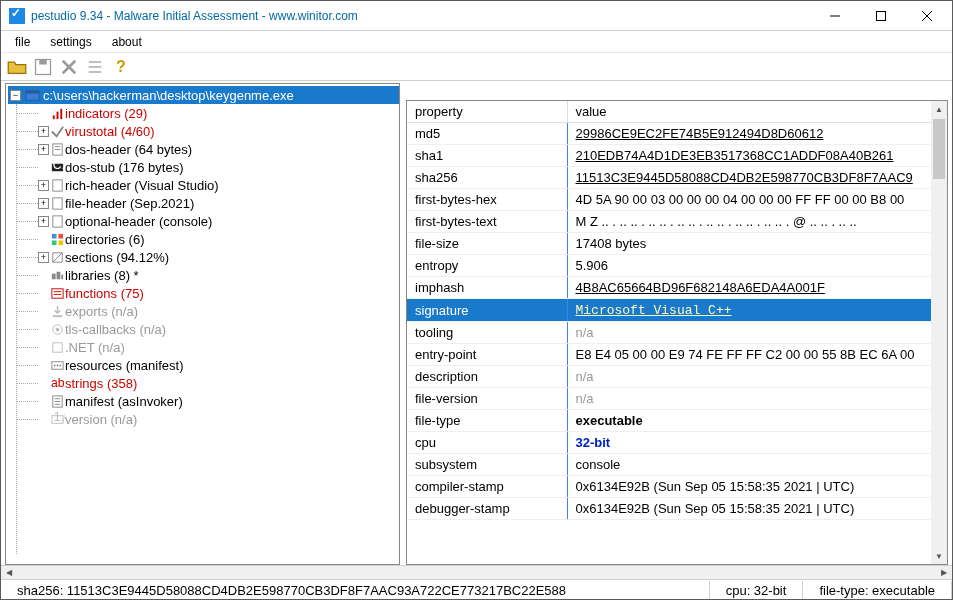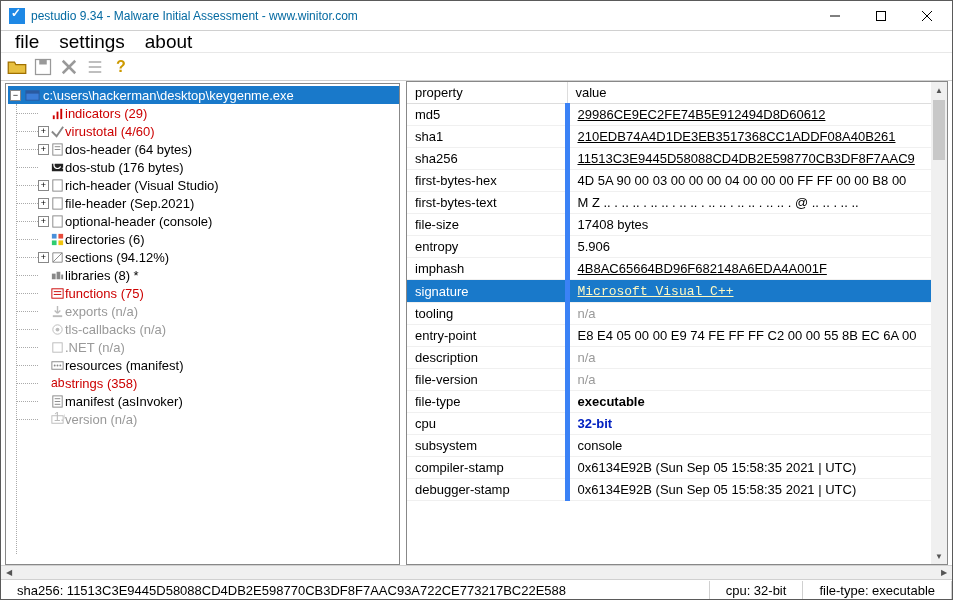--- a/index.html
+++ b/index.html
@@ -5,45 +5,45 @@
   * { box-sizing: border-box; margin: 0; padding: 0; font-family: "Segoe UI", Tahoma, sans-serif; font-size: 13px; }
   body { width: 953px; height: 600px; background: #fff; border: 1px solid #5a5a5a; overflow: hidden; }
   .titlebar { height: 30px; display: flex; align-items: center; padding: 0 2px 0 8px; border-bottom: 1px solid #d0d0d0; }
   .titlebar .appicon { width: 16px; height: 16px; background: #1e88e5; margin-right: 6px; position: relative; }
   .titlebar .appicon::after { content: "✓"; color:#fff; font-size:12px; position:absolute; top:-2px; left:2px; font-weight:bold; }
   .titlebar .title { flex:1; font-size:12px; color:#0369a1; }
   .winbtns { display:flex; }
   .winbtn { width:46px; height:30px; display:flex; align-items:center; justify-content:center; }
   .winbtn svg { width:10px; height:10px; }
   .menubar { height:22px; display:flex; align-items:center; padding:0 4px; border-bottom:1px solid #e8e8e8; }
-  .menubar span { padding:2px 10px; font-size:19px; }
+  .menubar span { padding:2px 10px; font-size:12px; }
   .toolbar { height:28px; display:flex; align-items:center; padding:0 6px; gap:6px; border-bottom:1px solid #d0d0d0; }
   .tbtn { width:20px; height:20px; display:flex; align-items:center; justify-content:center; color:#888; }
   .tbtn.enabled { color:#c49a00; }
   .main { display:flex; height: calc(600px - 30px - 22px - 28px - 22px - 14px); }
   .treewrap { width:395px; border:1px solid #888; margin:2px 0 0 4px; position:relative; overflow:hidden; }
   .tree { padding:2px 0 2px 2px; overflow-y:auto; overflow-x:hidden; height:100%; }
   .rootrow { display:flex; align-items:center; background:#1979ca; color:#fff; padding:1px 2px; gap:3px; }
   .rootrow .expand { width:11px; height:11px; border:1px solid #888; background:#fff; color:#000; font-size:9px; line-height:9px; text-align:center; }
   .node { display:flex; align-items:center; padding:1px 0 1px 18px; gap:0; position:relative; }
   .node::before { content:""; position:absolute; left:8px; top:50%; width:22px; border-top:1px dotted #aaa; }
   .tree::after { content:""; position:absolute; left:10px; top:20px; bottom:10px; border-left:1px dotted #aaa; }
   .exp { width:11px; height:11px; border:1px solid #888; background:#fff; font-size:9px; line-height:9px; text-align:center; color:#000; margin-left:12px; z-index:1; }
   .noexp { width:11px; margin-left:12px; }
   .nicon { width:16px; height:16px; display:flex; align-items:center; justify-content:center; z-index:1; }
   .nicon svg { width:15px; height:15px; }
   .label { white-space:nowrap; }
   .red { color:#c00; }
   .grey { color:#999; }
   .splitter { width:6px; cursor:col-resize; }
-  .gridwrap { flex:1; border:1px solid #888; margin:0 4px 0 0; overflow:hidden; position:relative; }
+  .gridwrap { flex:1; border:1px solid #888; margin:19px 4px 0 0; overflow:hidden; position:relative; }
   .grid { width:100%; height:100%; overflow:auto; }
   table { border-collapse:collapse; width:100%; }
   th { text-align:left; font-weight:normal; padding:3px 8px; border-right:1px solid #ddd; border-bottom:1px solid #ddd; background:#fff; position:sticky; top:0; }
-  td { padding:3px 8px; border-right:5px solid #3b82f6; border-bottom:1px solid #f0f0f0; white-space:nowrap; }
+  td { padding:3px 8px; border-right:1px solid #3b82f6; border-bottom:1px solid #f0f0f0; white-space:nowrap; }
   td.prop { width:160px; }
   td.val a, td.val .u { text-decoration:underline; color:#000; }
   tr.sel td { background:#1979ca; color:#fff; }
   tr.sel td .u { color:#fef9c3;font-family:Liberation Mono, monospace; }
   .bold { font-weight:bold; }
   .blue { color:#0020c0; }
   .na { color:#999; }
   .hscroll { height:14px; border-top:1px solid #d0d0d0; display:flex; background:#f0f0f0; }
   .hscroll .track { flex:1; position:relative; }
   .hscroll .arrow { width:16px; display:flex; align-items:center; justify-content:center; background:#f0f0f0; font-size:8px; color:#555; }

